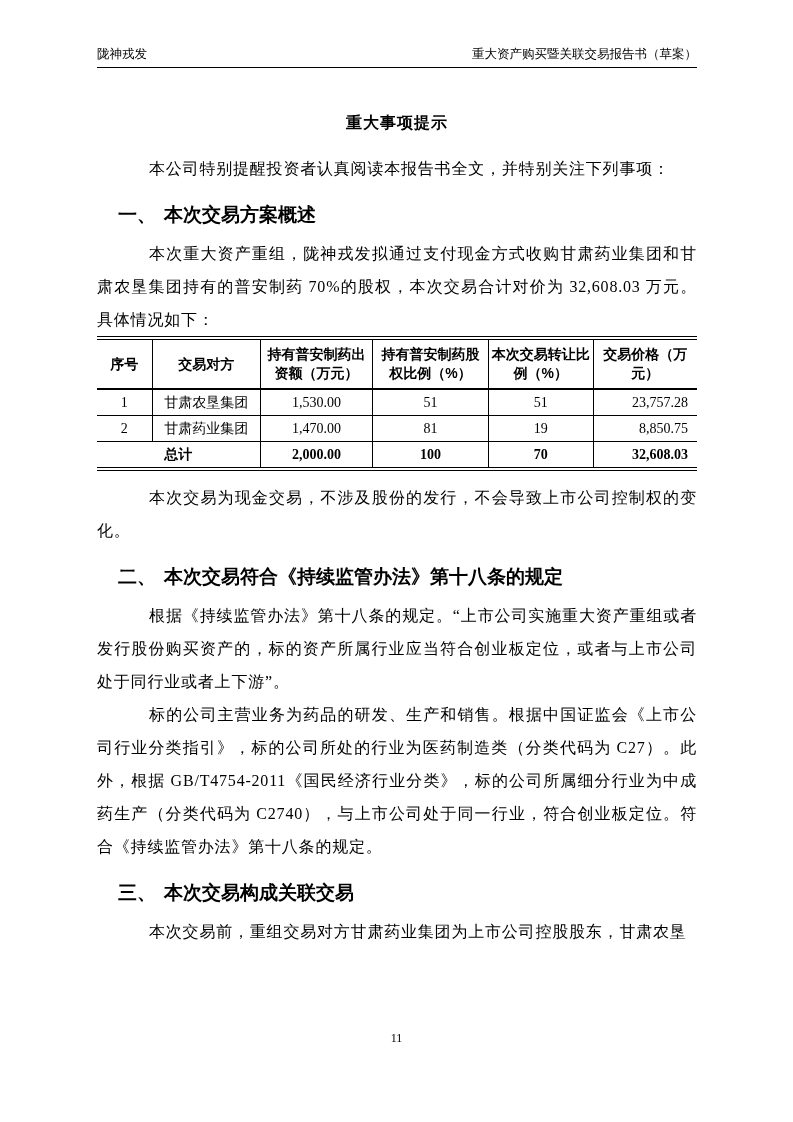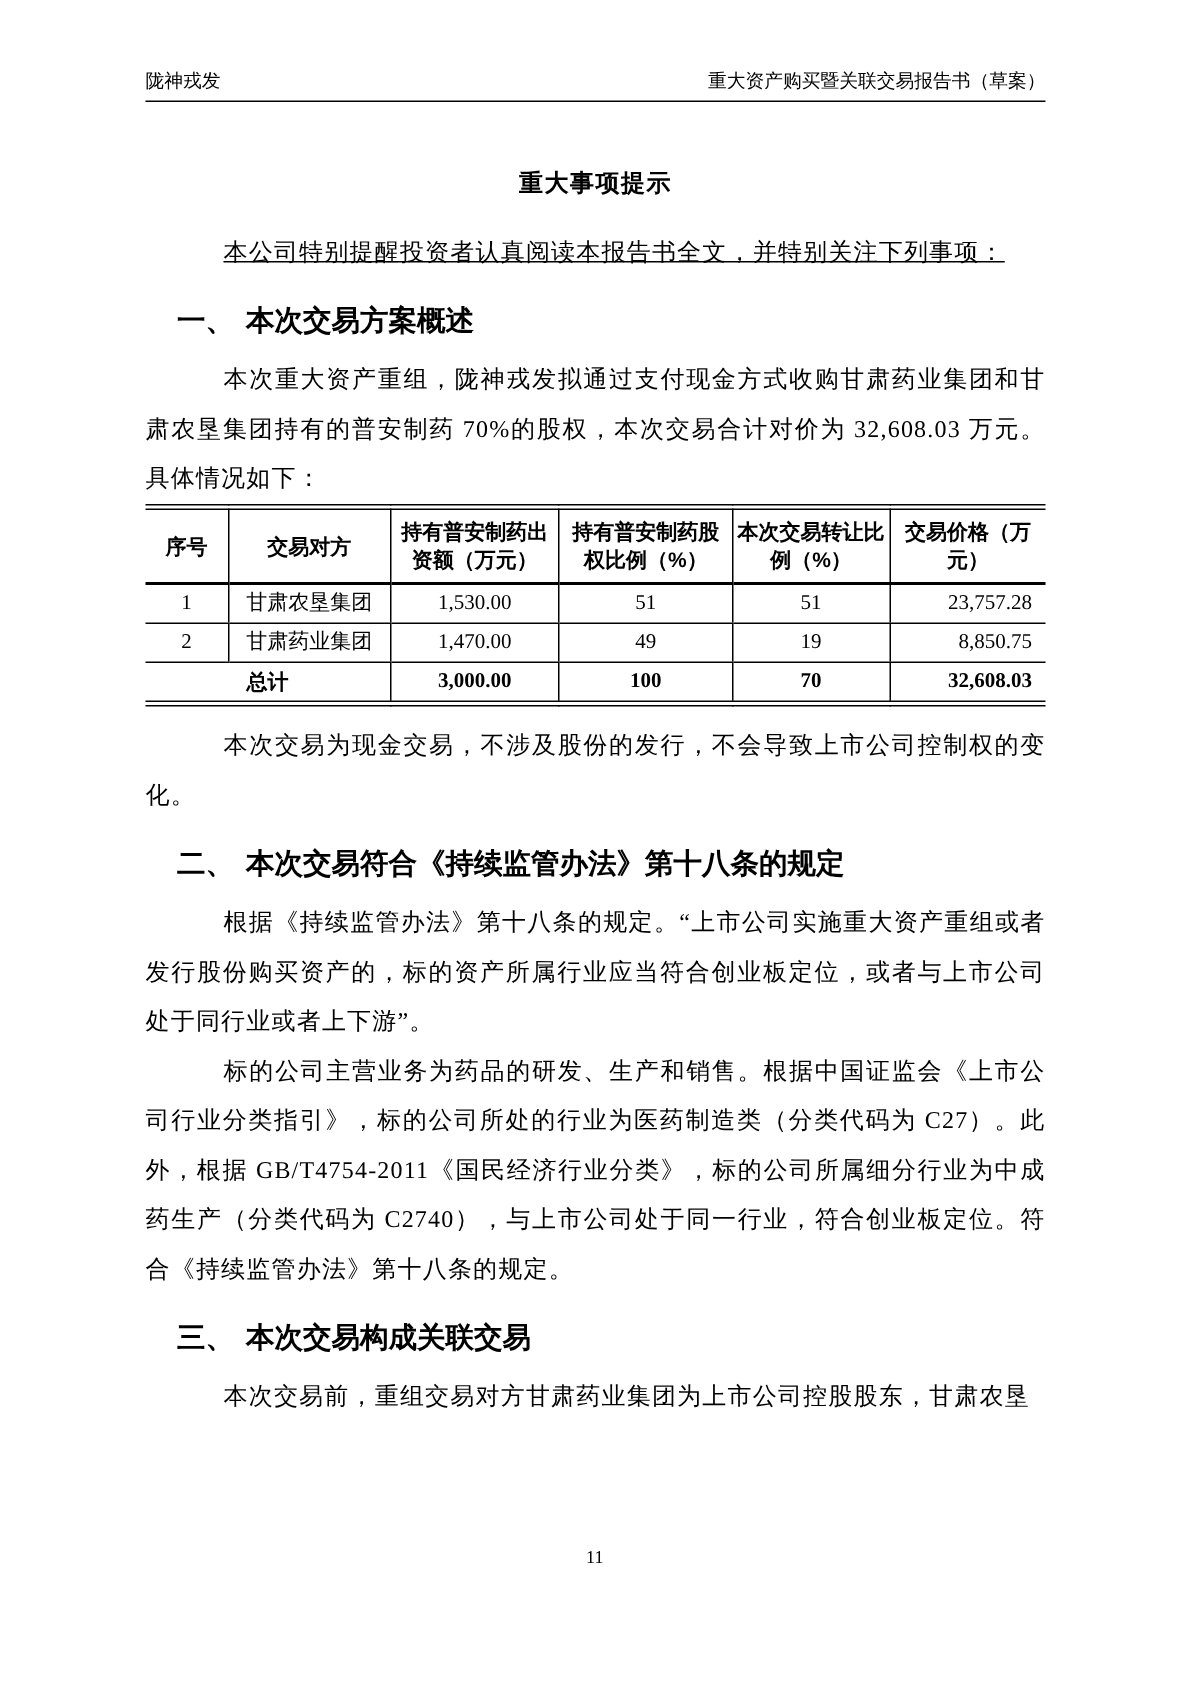--- a/index.html
+++ b/index.html
@@ -28,21 +28,21 @@
     text-align:center; line-height:30px;
     margin:40px 0 0 0;
   }
   
   p.body {
     font-size:16px; line-height:33px; letter-spacing:0.8px;
     text-align:justify;
     margin:0;
     text-indent:52px;
   }
-  p.intro { margin-top:14px;text-decoration:underline; }
+  p.intro { margin-top:14px; }
   p.after-head { margin-top:6px; }
   
   h2.sec {
     font-family:Liberation Serif, serif;
     font-size:19px; font-weight:700; line-height:28px;
     margin:16px 0 8px 0; padding-left:21px;
   }
   h2.sec .num { margin-right:8px; }
   
   table.deal {
@@ -115,27 +115,27 @@
           <td>甘肃农垦集团</td>
           <td>1,530.00</td>
           <td>51</td>
           <td>51</td>
           <td class="price">23,757.28</td>
         </tr>
         <tr class="data">
           <td>2</td>
           <td>甘肃药业集团</td>
           <td>1,470.00</td>
-          <td>49</td>
+          <td>81</td>
           <td>19</td>
           <td class="price">8,850.75</td>
         </tr>
         <tr class="total">
           <td class="lbl" colspan="2">总计</td>
-          <td>3,000.00</td>
+          <td>2,000.00</td>
           <td>100</td>
           <td>70</td>
           <td class="price">32,608.03</td>
         </tr>
       </tbody>
     </table>
 
     <p class="body">本次交易为现金交易，不涉及股份的发行，不会导致上市公司控制权的变化。</p>
   </section>
 

